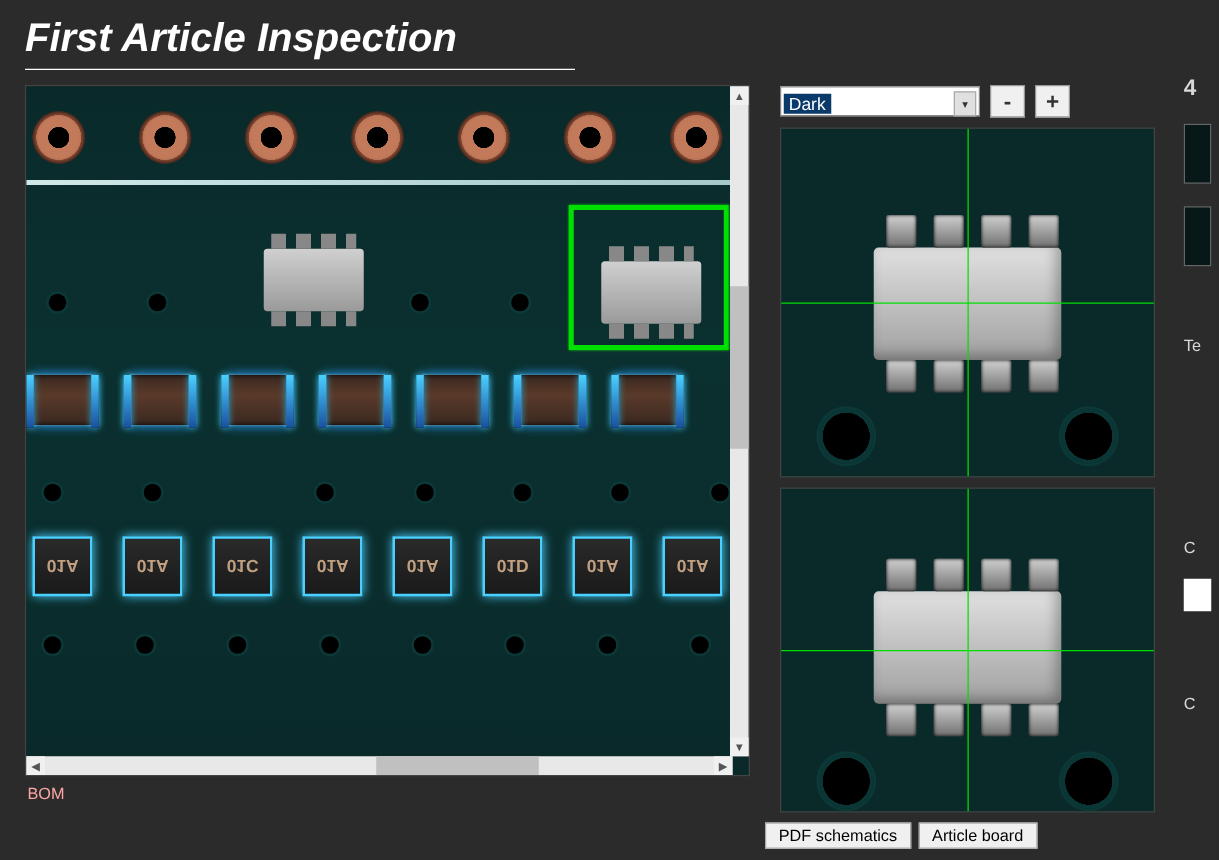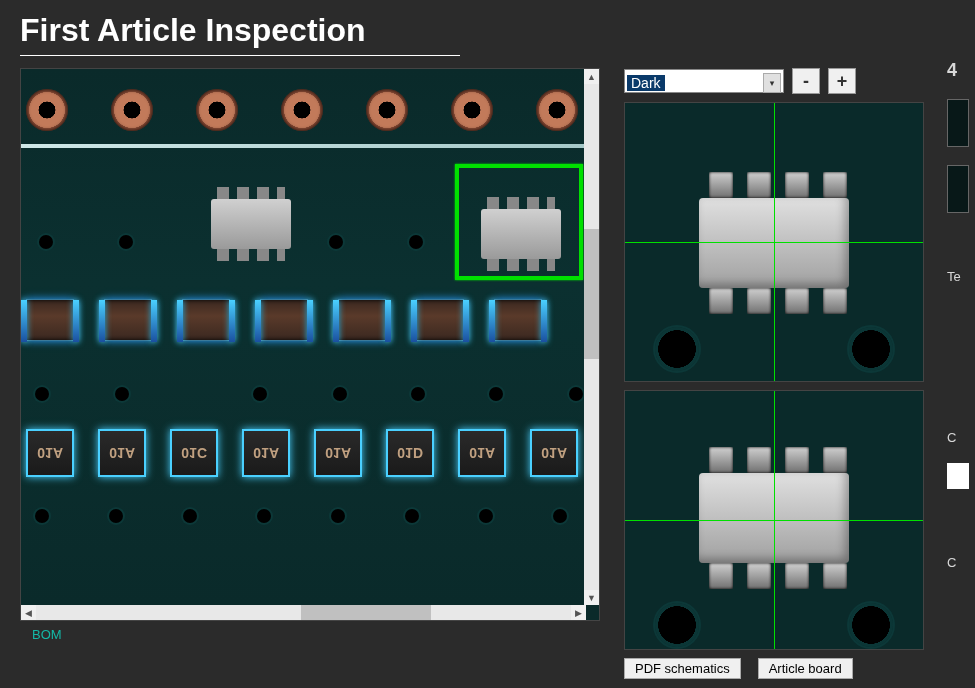--- a/index.html
+++ b/index.html
@@ -6,20 +6,21 @@
   body {
     background: #2b2b2b;
     font-family: Arial, sans-serif;
     color: #fff;
     width: 975px;
     height: 688px;
     overflow: hidden;
     position: relative;
   }
   .title {
+    font-style: italic;
     font-weight: bold;
     font-size: 32px;
     padding: 12px 0 6px 20px;
     display: inline-block;
   }
   .title-underline {
     height: 1px;
     background: #fff;
     width: 440px;
     margin-left: 20px;
@@ -139,21 +140,21 @@
     position:absolute; width:15px; height:15px; background:#f0f0f0;
     display:flex; align-items:center; justify-content:center;
     font-size:9px; color:#555; cursor:pointer;
     top:0;
   }
   .hscroll .thumb {
     position:absolute; top:0; left:280px; width:130px; height:15px;
     background:#c0c0c0;
   }
   .bom-label {
-    font-size:13px; color:#14b8a6; margin-top:6px; margin-left:12px;
+    font-size:13px; color:#fca5a5; margin-top:6px; margin-left:2px;
   }
   
   .right-panel {
     width:320px;
     display:flex; flex-direction:column; gap:8px;
     position:relative;
   }
   .controls-row {
     display:flex; gap:8px; align-items:center;
     margin-left:12px;
@@ -213,21 +214,21 @@
     background:linear-gradient(#d0d0d0,#707070);
     border-radius:2px;
     box-shadow:inset 0 0 3px #000;
   }
   .detail .hole {
     position:absolute; width:44px; height:44px; border-radius:50%;
     background:radial-gradient(circle,#000 60%,#0b3636 61%);
     box-shadow:0 0 0 2px #0c3838;
   }
   .tabs-row {
-    display:flex; gap:17px; margin-left:12px;
+    display:flex; gap:6px; 
   }
   .tab {
     padding:2px 10px; font-size:13px;
     background:#f0f0f0; color:#000;
     border:1px solid #aaa;
     cursor:pointer;
   }
   .far-right {
     position:absolute;
     right:0; top:60px;

